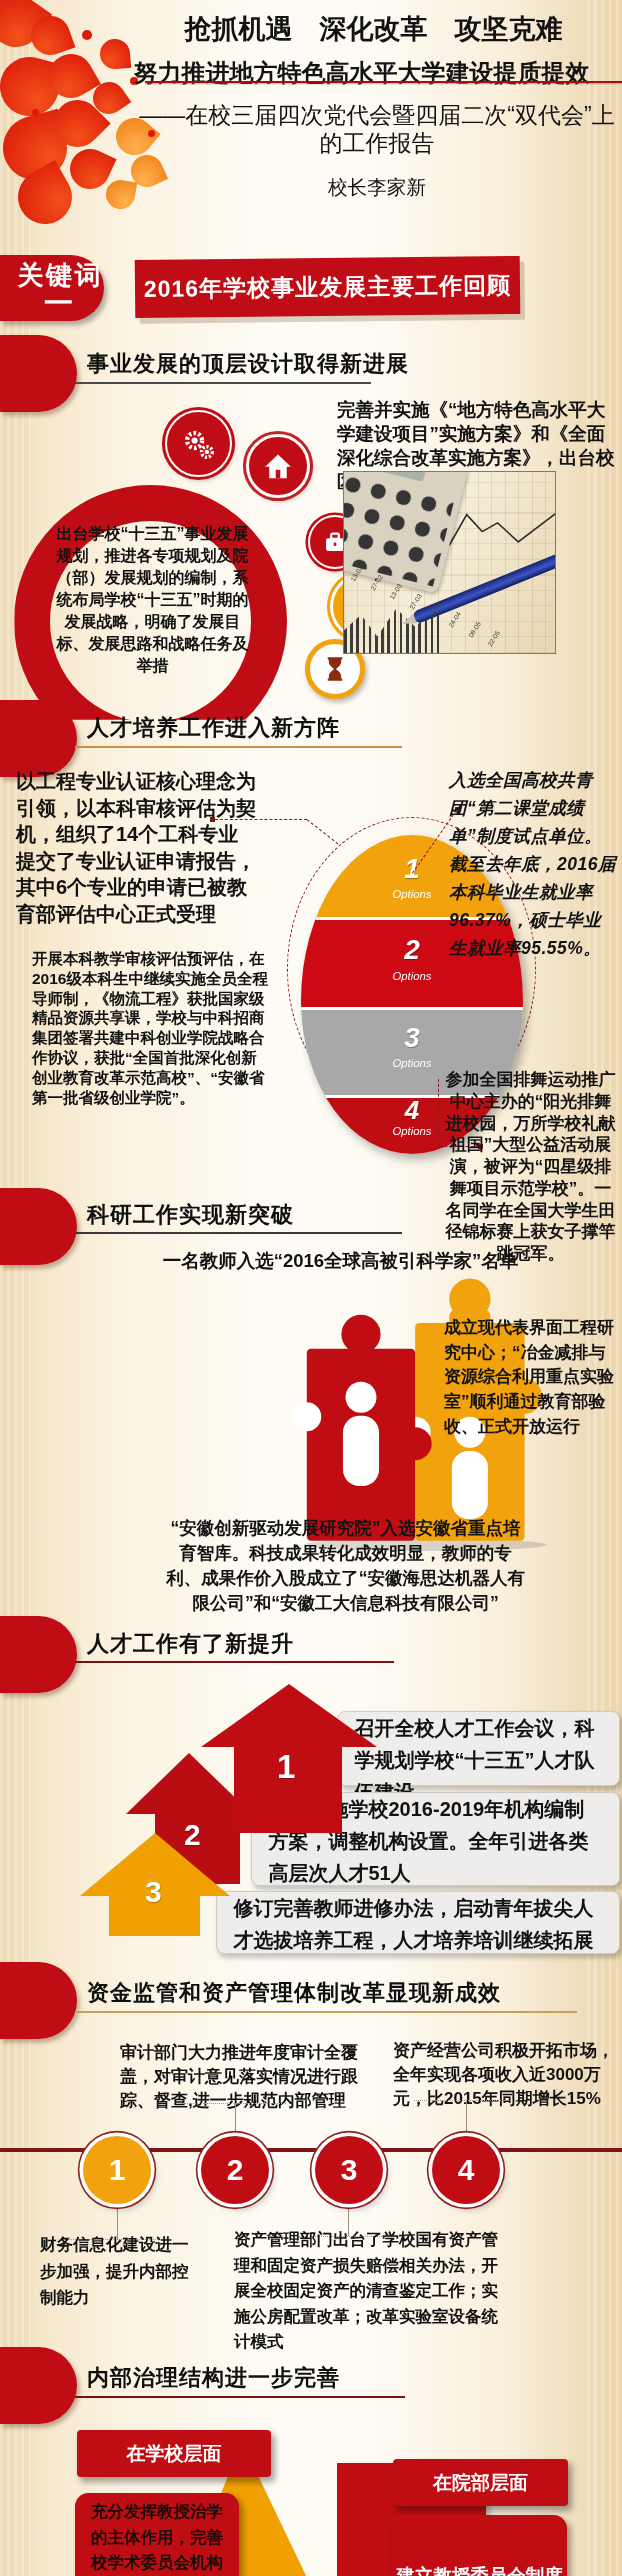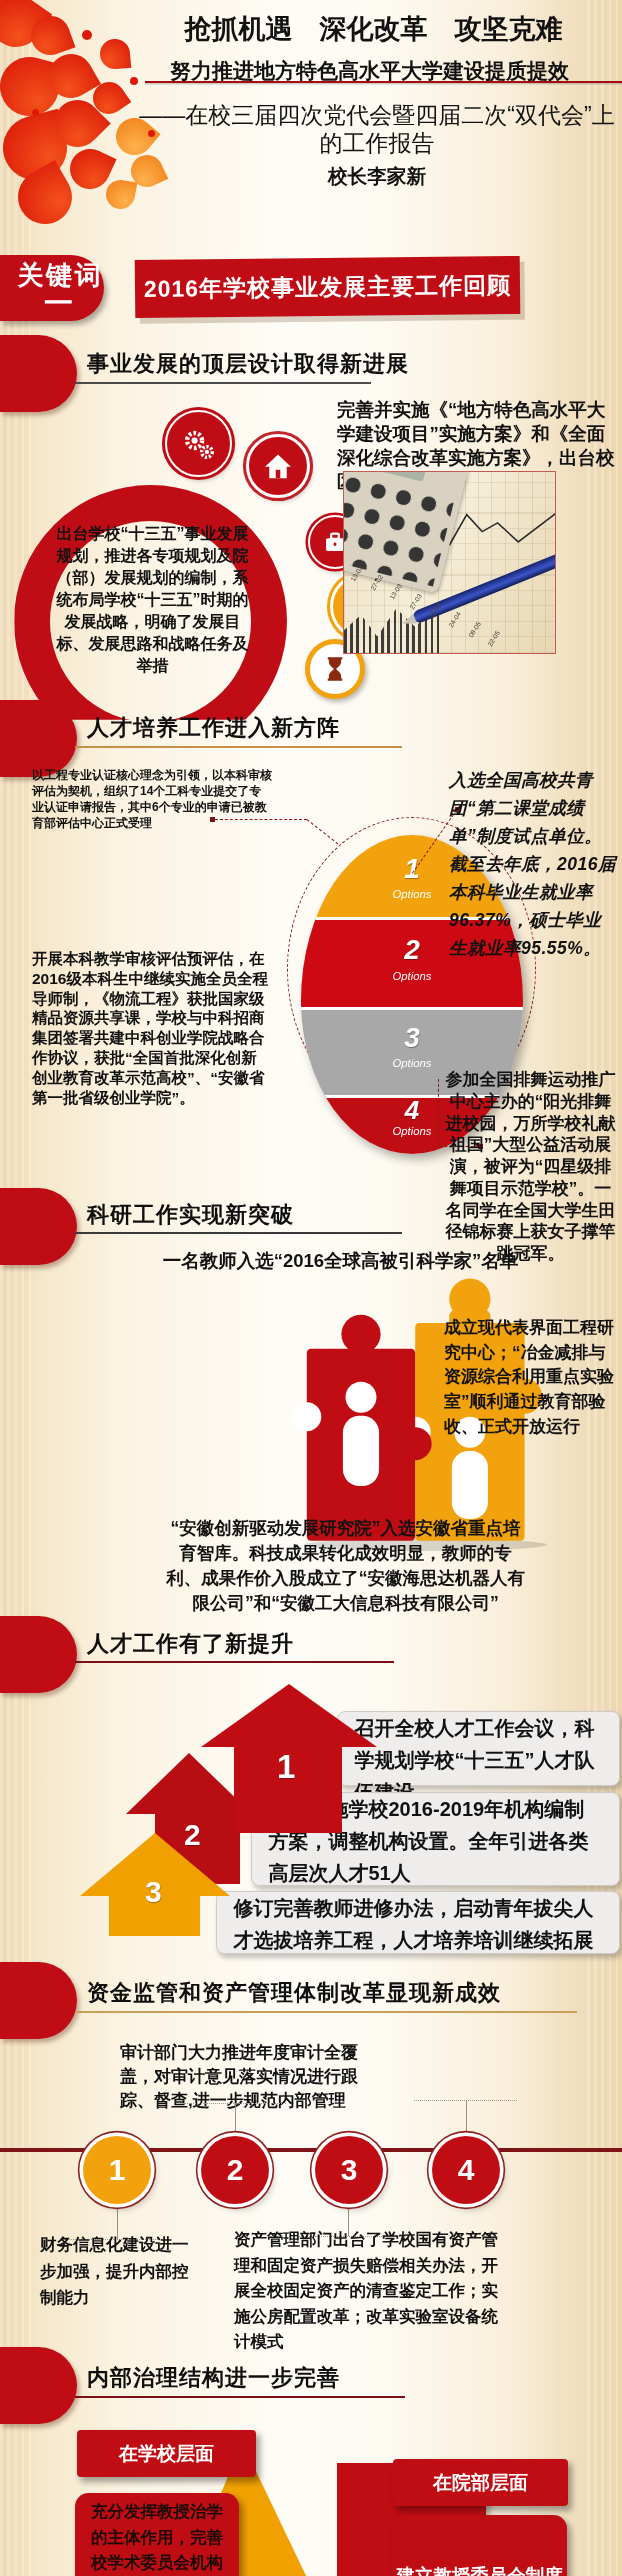--- a/index.html
+++ b/index.html
@@ -56,24 +56,24 @@
     <div class="petal or" style="left:116px;top:118px;width:37px;height:37px;transform:rotate(220deg)"></div>
     <div class="petal or" style="left:131px;top:155px;width:32px;height:32px;transform:rotate(245deg)"></div>
     <div class="petal or" style="left:106px;top:180px;width:29px;height:29px;transform:rotate(190deg)"></div>
     <div class="dotr" style="left:82px;top:30px;width:10.3px;height:10.3px"></div>
     <div class="dotr" style="left:130px;top:77px;width:8.2px;height:8.2px"></div>
     <div class="dotr" style="left:148px;top:130px;width:7.2px;height:7.2px"></div>
     <div class="dotr" style="left:32px;top:109px;width:7.2px;height:7.2px"></div>
   </div>
 
   <div class="abs h-center" style="left:124px;top:11.3px;width:499px;font-size:27px;font-weight:700">抢抓机遇　深化改革　攻坚克难</div>
-  <div class="abs h-center" style="left:120px;top:57px;width:499px;font-size:21px;font-weight:700">努力推进地方特色高水平大学建设提质提效</div>
+  <div class="abs h-center" style="left:112px;top:57px;width:499px;font-size:24px;font-weight:700">努力推进地方特色高水平大学建设提质提效</div>
   <div class="abs" style="left:145px;top:81px;width:478px;height:2.1px;background:#a50d10;box-shadow:0 1.5px 0 rgba(120,120,120,.35)"></div>
   <div class="abs h-center" style="left:135px;top:101px;width:484px;font-size:23px;font-weight:500;line-height:1.22">——在校三届四次党代会暨四届二次“双代会”上的工作报告</div>
-  <div class="abs h-center" style="left:135px;top:163px;width:484px;font-size:19.6px;font-weight:700">校长李家新</div>
+  <div class="abs h-center" style="left:135px;top:174px;width:484px;font-size:19.6px;font-weight:400">校长李家新</div>
 
   <div class="abs" style="left:0;top:255px;width:104px;height:66px;background:#c00d15;border-radius:0 33px 33px 0;box-shadow:3.1px 4.1px 5.2px rgba(0,0,0,.3)">
     <span class="abs" style="left:17.5px;top:3.1px;color:#fff;font-size:26px;font-weight:700;letter-spacing:2.6px">关键词</span>
     <span class="abs" style="left:44px;top:29px;color:#fff;font-size:29px;font-weight:700">一</span>
   </div>
   <div class="abs" style="left:135px;top:258px;width:385px;height:58px;background:#c00d15;transform:rotate(-0.6deg);box-shadow:4.6px 5.7px 0 rgba(125,95,70,.28);display:flex;align-items:center;justify-content:center">
     <span style="color:#fff;font-size:23px;font-weight:700;letter-spacing:1px">2016年学校事业发展主要工作回顾</span>
   </div>
 
   <div class="pill" style="top:335px"></div>
@@ -144,21 +144,21 @@
     <span class="plab" style="left:82px;top:135px">10-04</span>
     <span class="plab" style="left:102px;top:144px">24-04</span>
     <span class="plab" style="left:122px;top:154px">08-05</span>
     <span class="plab" style="left:141px;top:163px">22-05</span>
   </div>
 
   <div class="pill" style="top:700px"></div>
   <div class="sec-title" style="top:713px">人才培养工作进入新方阵</div>
   <div class="sec-line" style="top:746px;width:327px;background:#c89046"></div>
 
-  <div class="par" style="left:32px;top:768px;width:240px;font-size:12px;line-height:1.33">以工程专业认证核心理念为引领，以本科审核评估为契机，组织了14个工科专业提交了专业认证申请报告，其中6个专业的申请已被教育部评估中心正式受理</div>
+  <div class="par" style="left:16px;top:768px;width:240px;font-size:20px;line-height:1.33">以工程专业认证核心理念为引领，以本科审核评估为契机，组织了14个工科专业提交了专业认证申请报告，其中6个专业的申请已被教育部评估中心正式受理</div>
   <div class="par" style="left:32px;top:949px;width:240px;font-size:15.5px;line-height:1.28">开展本科教学审核评估预评估，在2016级本科生中继续实施全员全程导师制，《物流工程》获批国家级精品资源共享课，学校与中科招商集团签署共建中科创业学院战略合作协议，获批“全国首批深化创新创业教育改革示范高校”、“安徽省第一批省级创业学院”。</div>
 
   <div class="abs" style="left:287px;top:817px;width:249px;height:304px;border:1.5px dashed #8b1a1a;border-radius:50%"></div>
   <div class="abs" style="left:301px;top:835px;width:222px;height:319px;border-radius:50% 50% 50% 50%/52% 52% 48% 48%;overflow:hidden;box-shadow:4.1px 5.2px 9.3px rgba(0,0,0,.3)">
     <div class="eggband" style="height:82px;background:#f2a20c"></div>
     <div class="eggband" style="height:90px;background:#cd0a13;border-top:3.1px solid #fff"></div>
     <div class="eggband" style="height:88px;background:#a8a8a8;border-top:3.1px solid #fff"></div>
     <div class="eggband" style="height:59px;background:#c00d14;border-top:3.1px solid #fff"></div>
     <div class="eggnum" style="top:17.5px;font-size:28px">1</div>
     <div class="eggopt" style="top:53px">Options</div>
@@ -234,20 +234,21 @@
   <div class="abs" style="left:109px;top:1895px;width:91px;height:41px;background:#f0a000;z-index:4"></div>
   <div class="arrownum" style="left:277px;top:1748px;font-size:33px;z-index:5">1</div>
   <div class="arrownum" style="left:184px;top:1818px;font-size:30px;z-index:5">2</div>
   <div class="arrownum" style="left:145px;top:1875px;font-size:30px;z-index:5">3</div>
 
   <div class="pill" style="top:1962px"></div>
   <div class="sec-title" style="top:1978px">资金监管和资产管理体制改革显现新成效</div>
   <div class="sec-line" style="top:2011px;width:502px;background:#c9a05a"></div>
 
   <div class="par" style="left:120px;top:2041px;width:252px;font-size:17px;line-height:1.42">审计部门大力推进年度审计全覆盖，对审计意见落实情况进行跟踪、督查,进一步规范内部管理</div>
+  <div class="par" style="left:393px;top:2039px;width:227px;font-size:17px;line-height:1.42">资产经营公司积极开拓市场，全年实现各项收入近3000万元，比2015年同期增长15%</div>
 
   <div class="abs" style="left:0;top:2148px;width:623px;height:3.6px;background:#7e1416"></div>
   <div class="dothr" style="left:183px;top:2103px;width:103px"></div>
   <div class="stub" style="left:235px;top:2103px;height:34px"></div>
   <div class="dothr" style="left:414px;top:2100px;width:103px"></div>
   <div class="stub" style="left:466px;top:2100px;height:37px"></div>
   <div class="stub" style="left:117px;top:2204px;height:35px"></div>
   <div class="dothr" style="left:65px;top:2239px;width:103px"></div>
   <div class="stub" style="left:348px;top:2204px;height:32px"></div>
   <div class="dothr" style="left:297px;top:2236px;width:103px"></div>
@@ -260,21 +261,21 @@
   <div class="par" style="left:40px;top:2231px;width:160px;font-size:16.5px;line-height:1.62">财务信息化建设进一步加强，提升内部控制能力</div>
   <div class="par" style="left:234px;top:2227px;width:273px;font-size:16.5px;line-height:1.55">资产管理部门出台了学校国有资产管理和固定资产损失赔偿相关办法，开展全校固定资产的清查鉴定工作；实施公房配置改革；改革实验室设备统计模式</div>
 
   <div class="pill" style="top:2347px"></div>
   <div class="sec-title" style="top:2363px">内部治理结构进一步完善</div>
   <div class="sec-line" style="top:2396px;width:330px;background:#7a1016"></div>
 
   <div class="tri" style="left:165px;top:2442px;border-left:77px solid transparent;border-right:90px solid transparent;border-bottom:188px solid #f0a000;z-index:1"></div>
   <div class="abs" style="left:337px;top:2463px;width:149px;height:118px;background:#c00d14;z-index:1;box-shadow:4.1px 3.1px 5.2px rgba(0,0,0,.25)"></div>
 
-  <div class="redbox" style="left:77px;top:2430px;width:179px;height:47px;border-radius:4.1px;display:flex;align-items:center;justify-content:center;z-index:2">
+  <div class="redbox" style="left:77px;top:2430px;width:194px;height:47px;border-radius:4.1px;display:flex;align-items:center;justify-content:center;z-index:2">
     <span style="color:#fff;font-size:19px;font-weight:600">在学校层面</span>
   </div>
   <div class="redbox" style="left:75px;top:2493px;width:164px;height:140px;border-radius:13.4px;display:flex;align-items:center;justify-content:center;padding:9.3px 11.3px;z-index:2">
     <span style="color:#1b0b08;font-size:16.5px;font-weight:600;line-height:1.55;text-align:center">充分发挥教授治学的主体作用，完善校学术委员会机构设置，制定了相关工作条例。</span>
   </div>
   <div class="redbox" style="left:393px;top:2459px;width:175px;height:47px;border-radius:4.1px;display:flex;align-items:center;justify-content:center;z-index:2">
     <span style="color:#fff;font-size:19px;font-weight:600">在院部层面</span>
   </div>
   <div class="redbox" style="left:392px;top:2515px;width:175px;height:120px;border-radius:13.4px;display:flex;align-items:center;justify-content:center;z-index:2">
     <span style="color:#fff;font-size:18.5px;font-weight:600">建立教授委员会制度</span>

